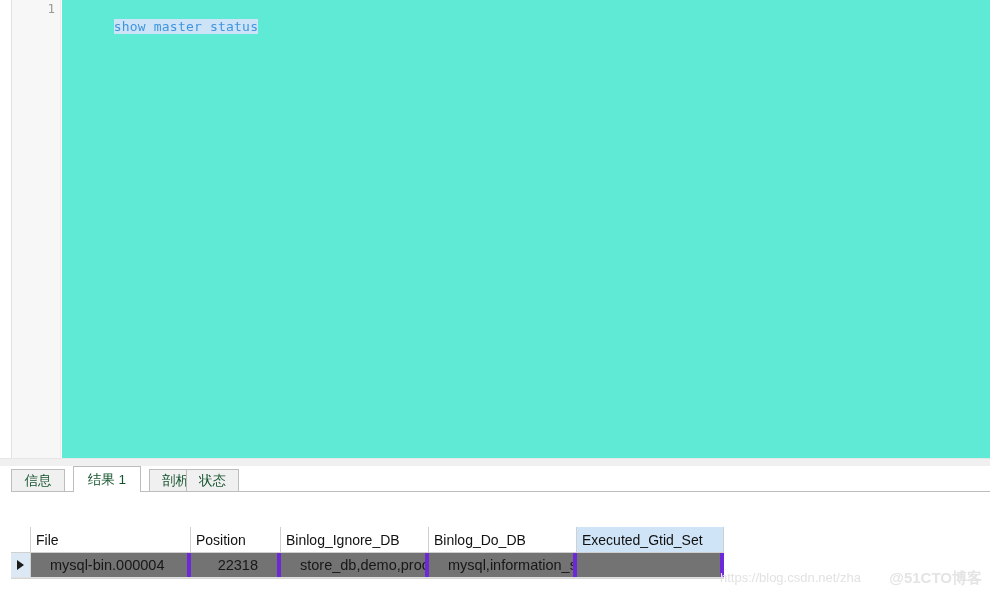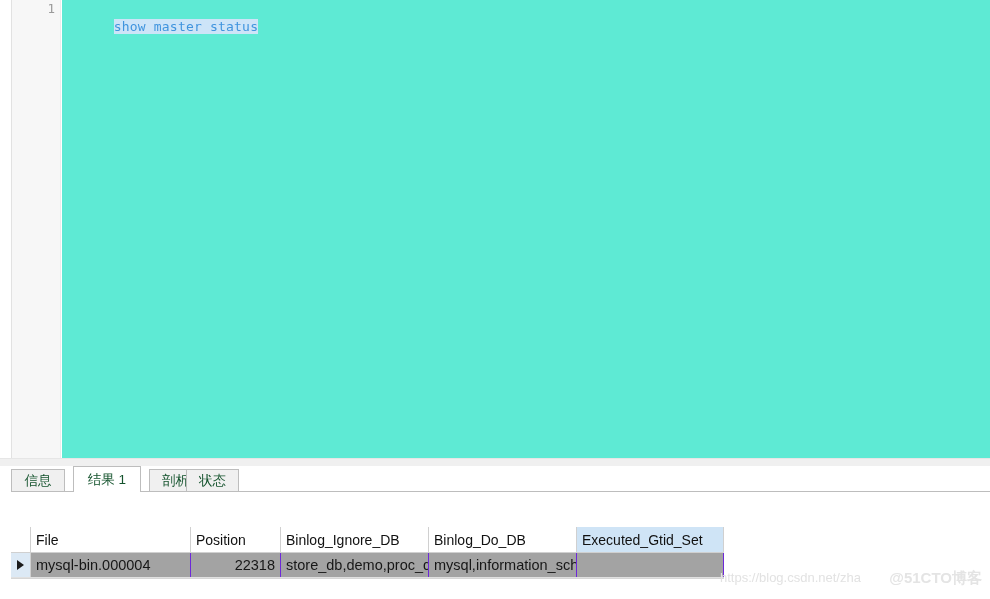--- a/index.html
+++ b/index.html
@@ -192,29 +192,29 @@
     overflow: hidden;
     white-space: nowrap;
     background: #ffffff;
     cursor: default;
   }
   .hcell.selected {
     background: #cfe4f6;
   }
   .dcell {
     box-sizing: border-box;
-    border-right: 1px solid #6d28d9;
+    border-right: 4px solid #6d28d9;
     display: flex;
     align-items: center;
-    padding: 0 5px;
+    padding: 0 19px;
     font-size: 14.5px;
     color: #171717;
     overflow: hidden;
     white-space: nowrap;
-    background: #a3a3a3;
+    background: #737373;
     cursor: default;
   }
   .dcell.num {
     justify-content: flex-end;
   }
 
   
   #watermark {
     position: absolute;
     right: 0px;

